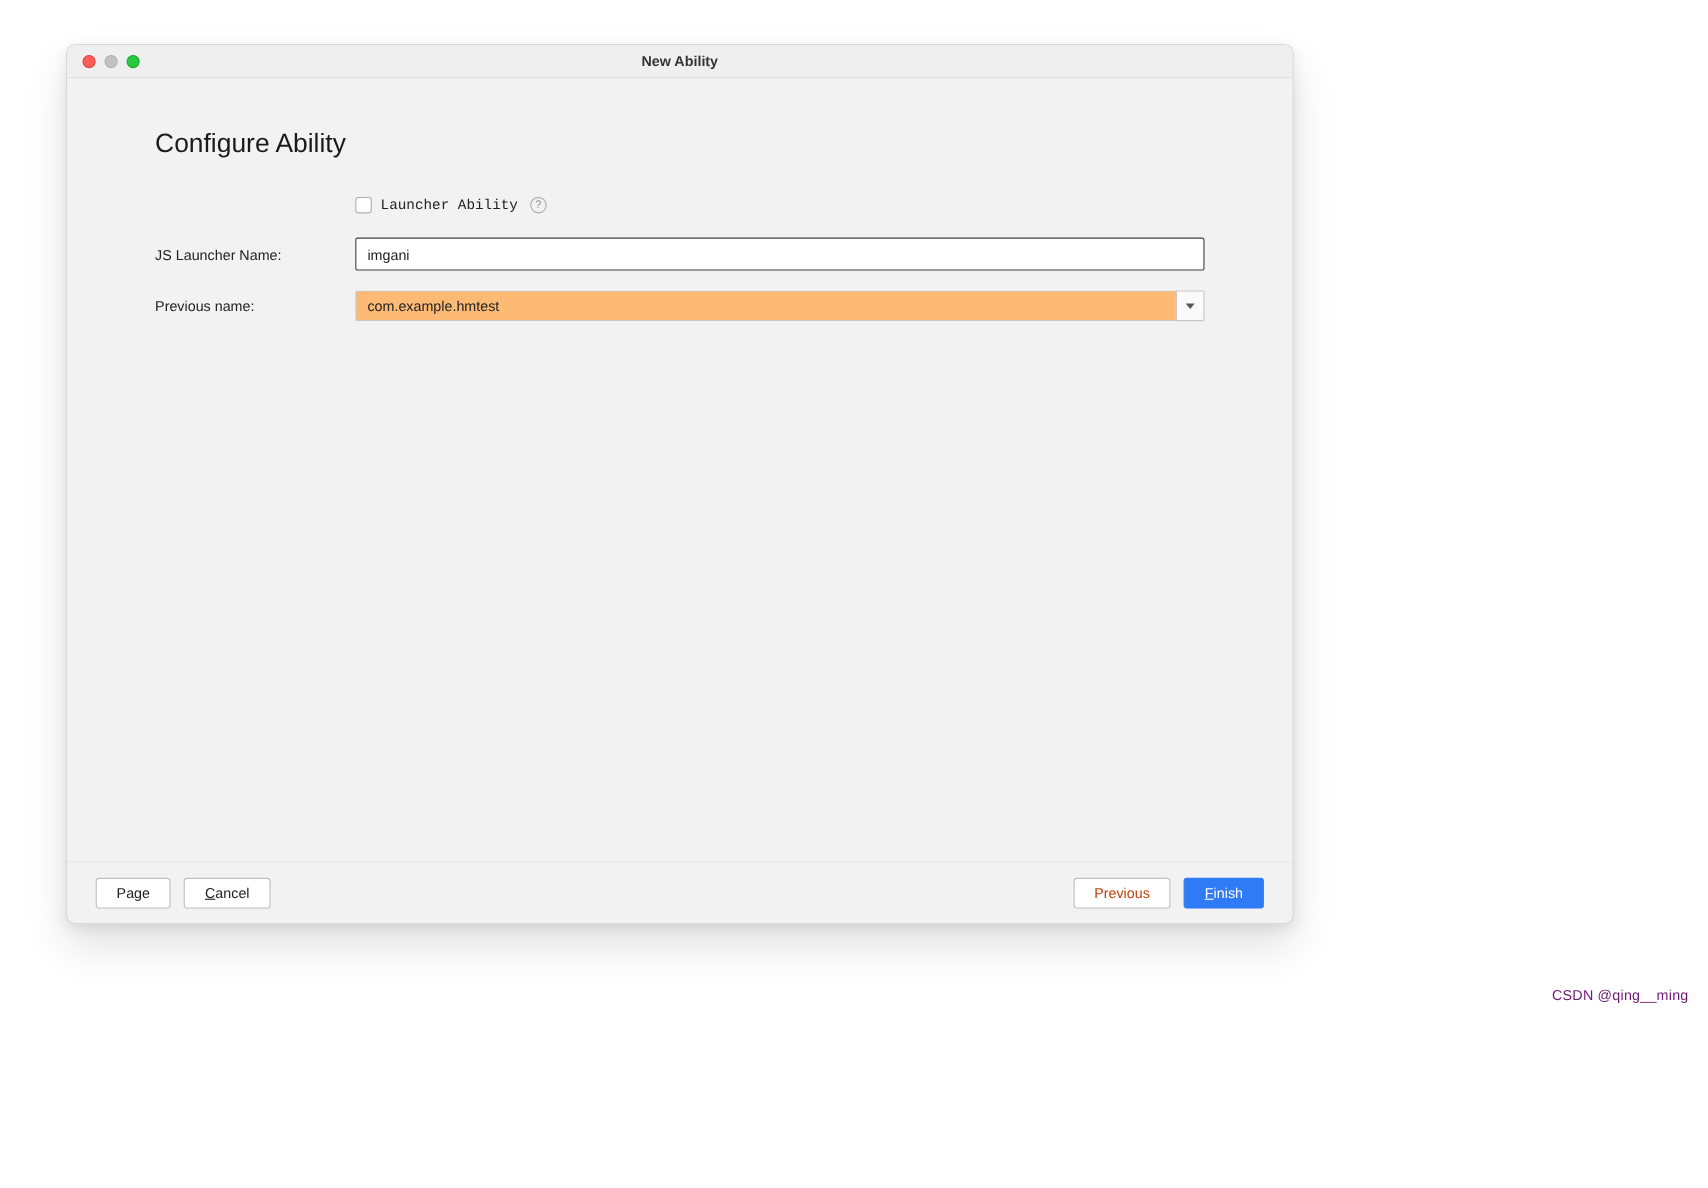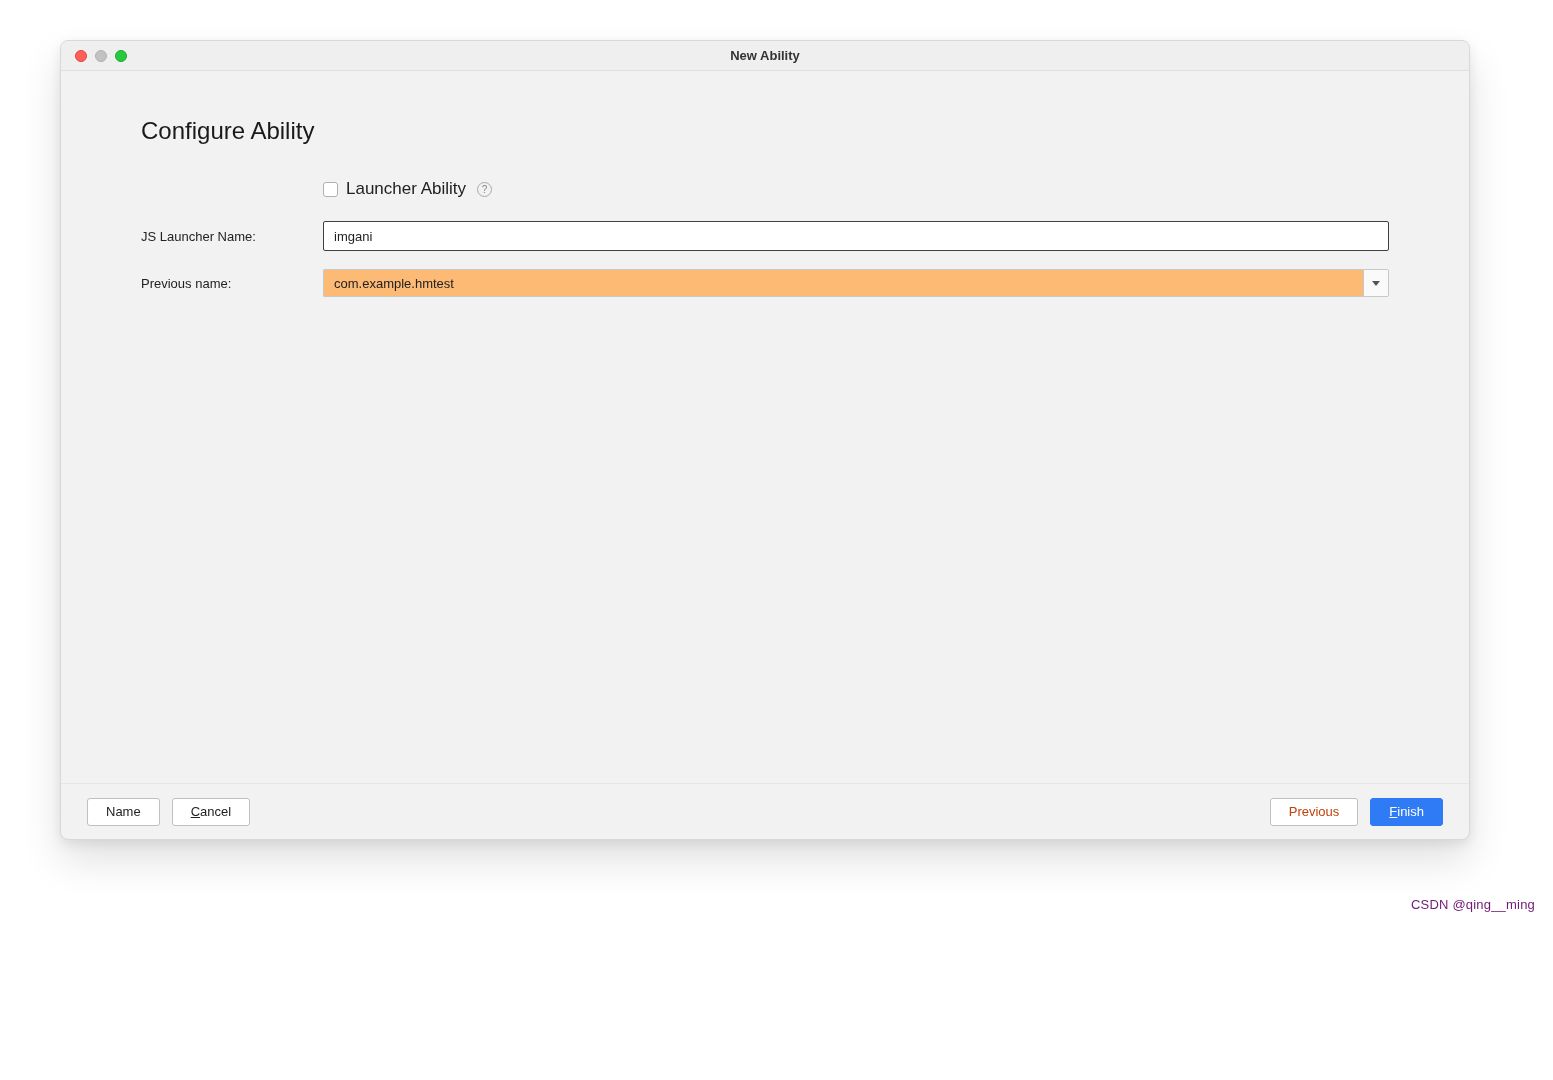--- a/index.html
+++ b/index.html
@@ -11,21 +11,21 @@
       font-family: -apple-system, BlinkMacSystemFont, "Helvetica Neue", "Segoe UI", Arial, sans-serif;
       background: #ffffff;
       width: 1553px;
       height: 1080px;
       position: relative;
     }
     .dialog-window {
       position: absolute;
       left: 60px;
       top: 40px;
-      width: 1410px;
+      width: 1116px;
       height: 800px;
       background: #f2f2f2;
       border: 1px solid #d8d8d8;
       border-radius: 8px;
       box-shadow: 0 20px 40px rgba(0,0,0,0.12), 0 4px 12px rgba(0,0,0,0.08);
       display: flex;
       flex-direction: column;
       overflow: hidden;
     }
     .titlebar {
@@ -119,22 +119,23 @@
     }
     .checkbox {
       width: 15px;
       height: 15px;
       border: 1px solid #b0b0b0;
       border-radius: 3px;
       background: #fff;
       cursor: pointer;
     }
     .checkbox-label {
-      font-size: 17px;
-      color: #222;
+      font-size: 13px;
+      color: #222;
+      font-family: Liberation Mono, monospace;
     }
     .help-icon {
       display: inline-flex;
       align-items: center;
       justify-content: center;
       width: 15px;
       height: 15px;
       border: 1px solid #aaa;
       border-radius: 50%;
       font-size: 10px;
@@ -260,21 +261,21 @@
           <div class="combo-arrow">
             <div class="arrow-down"></div>
           </div>
         </div>
       </div>
     </div>
 
   </div>
 
   <div class="button-bar">
-    <button class="btn">Name</button>
+    <button class="btn">Page</button>
     <button class="btn"><span class="mnemonic">C</span>ancel</button>
     <div class="btn-spacer"></div>
     <button class="btn btn-disabled">Previous</button>
     <button class="btn btn-primary"><span class="mnemonic">F</span>inish</button>
   </div>
 
 </div>
 
 <div class="watermark">CSDN @qing__ming</div>
 

